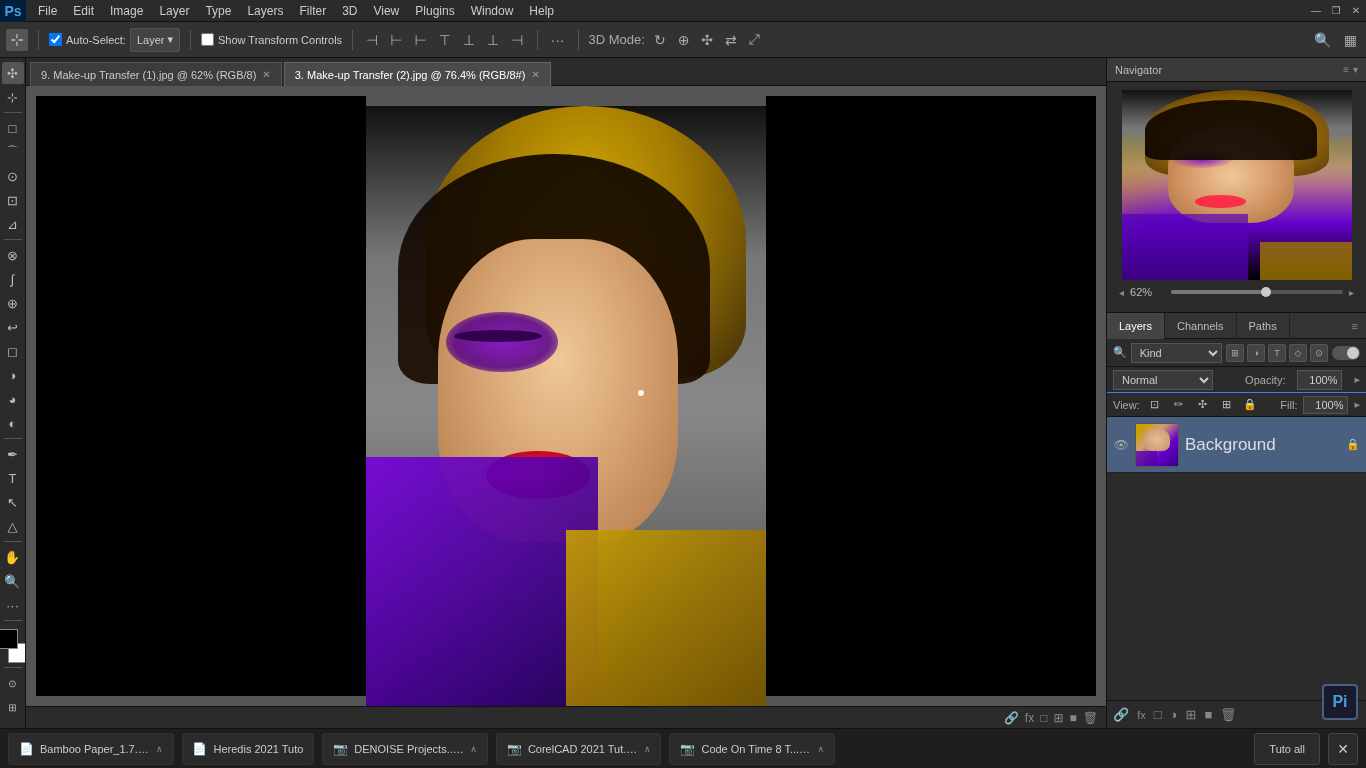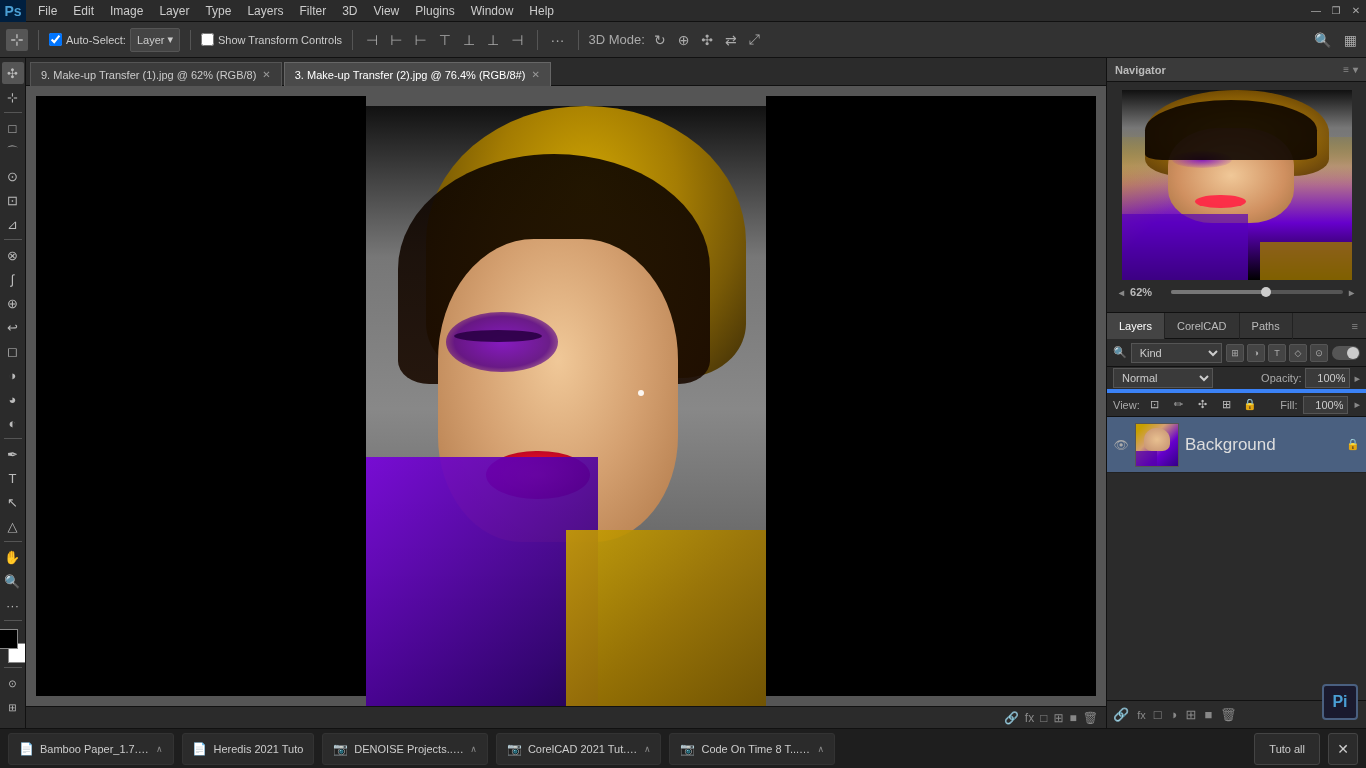--- a/index.html
+++ b/index.html
@@ -95,21 +95,20 @@
 
     
     #right-panel {
       width: 260px; background: #2b2b2b; border-left: 1px solid #111;
       display: flex; flex-direction: column;
     }
 
     
     #navigator-panel {
       border-bottom: 1px solid #111;
-      font-weight: bold;
     }
     .panel-header {
       height: 24px; background: #3a3a3a; display: flex; align-items: center;
       padding: 0 8px; font-size: 11px; color: #bbb; justify-content: space-between;
       border-bottom: 1px solid #111;
     }
     .panel-header-icons { display: flex; gap: 4px; }
     .panel-icon { color: #888; font-size: 10px; cursor: pointer; }
     .navigator-content { padding: 8px; }
     .nav-thumbnail {
@@ -178,21 +177,21 @@
       width: 28px; height: 14px; background: #555; border-radius: 7px; cursor: pointer;
       position: relative; display: flex; align-items: center;
     }
     .filter-toggle-knob {
       width: 12px; height: 12px; background: #ccc; border-radius: 50%;
       position: absolute; right: 1px;
     }
 
     .blend-mode-row {
       height: 26px; background: #2b2b2b; display: flex; align-items: center;
-      padding: 0 6px; gap: 4px; border-bottom: 4px solid #3b82f6;
+      padding: 0 6px; gap: 12px; border-bottom: 1px solid #3b82f6;
     }
     .blend-select {
       width: 100px; height: 20px; background: #3a3a3a; border: 1px solid #555;
       color: #ccc; font-size: 11px; padding: 0 4px;
     }
     .opacity-label { font-size: 11px; color: #aaa; margin-left: auto; }
     .opacity-value {
       width: 45px; height: 20px; background: #3a3a3a; border: 1px solid #555;
       color: #ccc; font-size: 11px; padding: 0 4px; text-align: right;
     }
@@ -513,21 +512,21 @@
           </div>
           <span class="zoom-arrow-right">▸</span>
         </div>
       </div>
     </div>
 
     <div id="layers-panel">
 
       <div class="layers-tabs">
         <div class="layers-tab active">Layers</div>
-        <div class="layers-tab">CorelCAD</div>
+        <div class="layers-tab">Channels</div>
         <div class="layers-tab">Paths</div>
         <span class="layers-panel-icon">≡</span>
       </div>
 
       <div class="layers-search">
         <span class="search-icon-small">🔍</span>
         <select class="search-select">
           <option>Kind</option>
         </select>
         <div class="layer-filter-icons">

